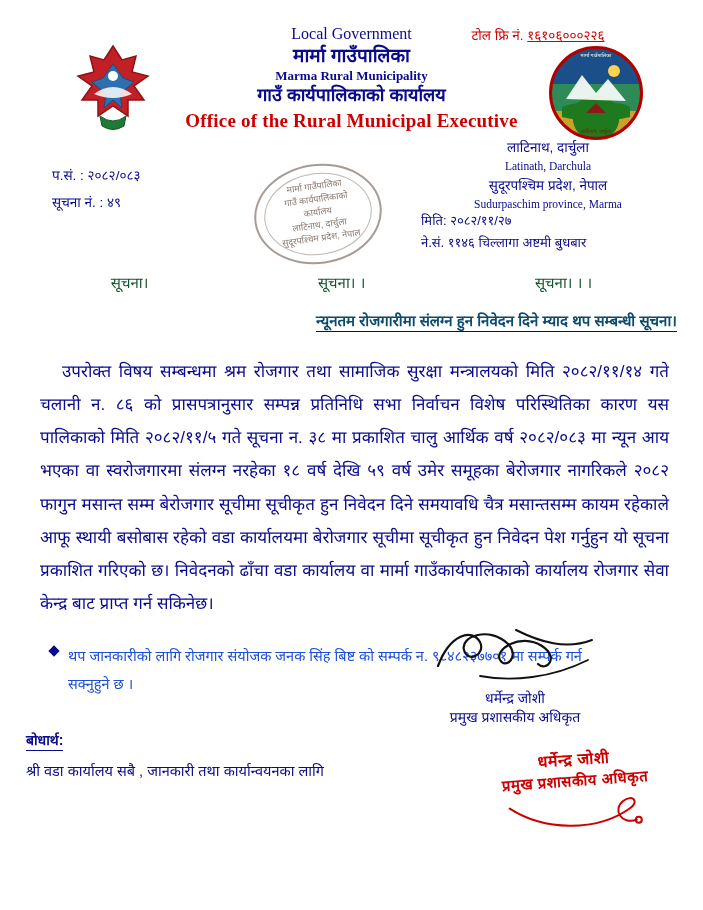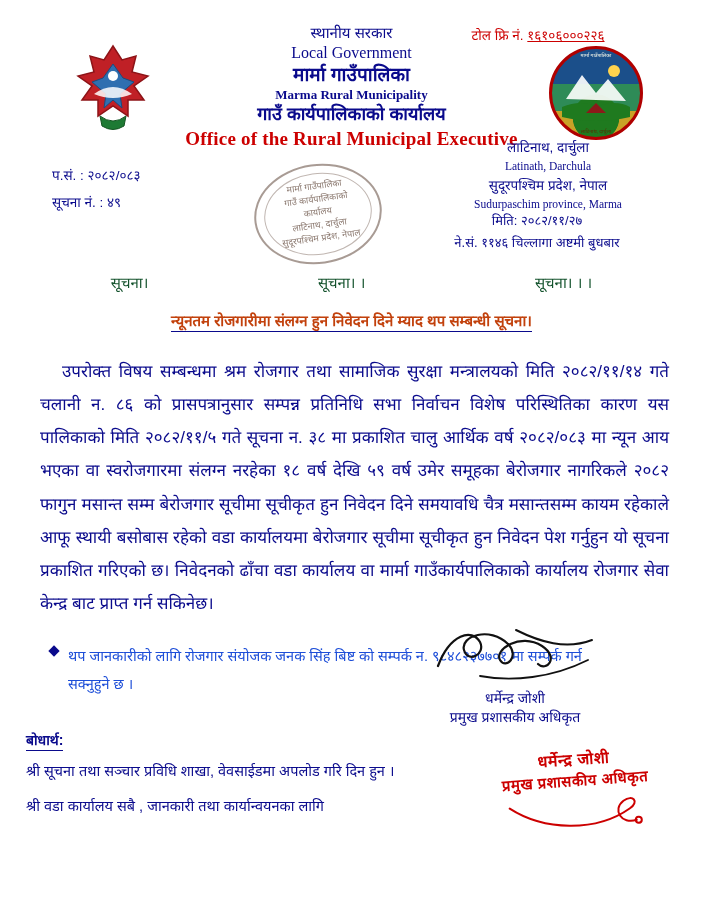--- a/index.html
+++ b/index.html
@@ -138,21 +138,20 @@
     top: 148px;
     font-size: 13.5px;
     color: #0a0a8c;
     line-height: 2.0;
   }
   .date-block {
     position: absolute;
     right: 24px;
     top: 196px;
     width: 232px;
-    text-align: center;
     font-size: 13px;
     color: #0a0a8c;
     line-height: 1.7;
   }
 
   
   .stamp {
     position: absolute;
     left: 228px;
     top: 150px;
@@ -181,25 +180,25 @@
   .suchana-row {
     display: flex;
     justify-content: space-around;
     margin-top: 8px;
     font-size: 15px;
     color: #14532d;
   }
 
   
   .subject {
-    text-align: center;
+    text-align: right;
     margin-top: 18px;
     font-size: 15px;
     font-weight: bold;
-    color: #c2410c;
+    color: #0c4a6e;
   }
   .subject span {
     border-bottom: 1.5px solid #0a0a8c;
     padding-bottom: 2px;
   }
 
   
   .body-text {
     margin-top: 25px;
     padding: 0 8px 0 14px;
@@ -309,21 +308,20 @@
       </svg>
       <div class="ring-text-b">लाटिनाथ, दार्चुला</div>
     </div>
 
     <div class="toll-free">
       <span>टोल फ्रि नं.</span>
       <span class="tf-num">१६१०६०००२२६</span>
     </div>
 
     <div class="header-center">
-      <div class="hc-line np-gov">स्थानीय सरकार</div>
       <div class="hc-line en-gov">Local Government</div>
       <div class="hc-line np-muni">मार्मा गाउँपालिका</div>
       <div class="hc-line en-muni">Marma Rural Municipality</div>
       <div class="hc-line np-office">गाउँ कार्यपालिकाको कार्यालय</div>
       <div class="hc-line en-office">Office of the Rural Municipal Executive</div>
     </div>
 
     <div class="stamp">
       मार्मा गाउँपालिका<br>गाउँ कार्यपालिकाको<br>कार्यालय<br>लाटिनाथ, दार्चुला<br>सुदूरपश्चिम प्रदेश, नेपाल
     </div>
@@ -370,21 +368,20 @@
       <path d="M18 46 C30 14, 52 8, 60 22 C66 34, 48 44, 44 30 C40 16, 70 6, 88 24 C100 36, 86 50, 80 40 C74 30, 100 12, 122 26 C140 38, 126 52, 118 44" fill="none" stroke="#111" stroke-width="2.2" stroke-linecap="round"></path>
       <path d="M96 10 C120 22, 146 30, 172 20" fill="none" stroke="#111" stroke-width="2" stroke-linecap="round"></path>
       <path d="M60 56 C92 62, 132 58, 168 40" fill="none" stroke="#111" stroke-width="1.8" stroke-linecap="round"></path>
     </svg>
     <div class="sig-name">धर्मेन्द्र जोशी</div>
     <div class="sig-post">प्रमुख प्रशासकीय अधिकृत</div>
   </div>
 
   <div class="bodhartha">
     <div class="bodh-title">बोधार्थ:</div>
-    <div class="bodh-item">श्री सूचना तथा सञ्चार प्रविधि शाखा, वेवसाईडमा अपलोड गरि दिन हुन ।</div>
     <div class="bodh-item">श्री वडा कार्यालय सबै , जानकारी तथा कार्यान्वयनका लागि</div>
   </div>
 
   <div class="red-stamp">
     <div class="rs1">धर्मेन्द्र जोशी</div>
     <div class="rs2">प्रमुख प्रशासकीय अधिकृत</div>
     <svg class="rs-swirl" width="150" height="46" viewBox="0 0 150 46">
       <path d="M8 10 C40 34, 92 40, 128 18 C138 12, 132 4, 122 10 C110 18, 118 34, 134 30" fill="none" stroke="#cc0000" stroke-width="2" stroke-linecap="round"></path>
       <circle cx="136" cy="30" r="3" fill="none" stroke="#cc0000" stroke-width="2"></circle>
     </svg>

